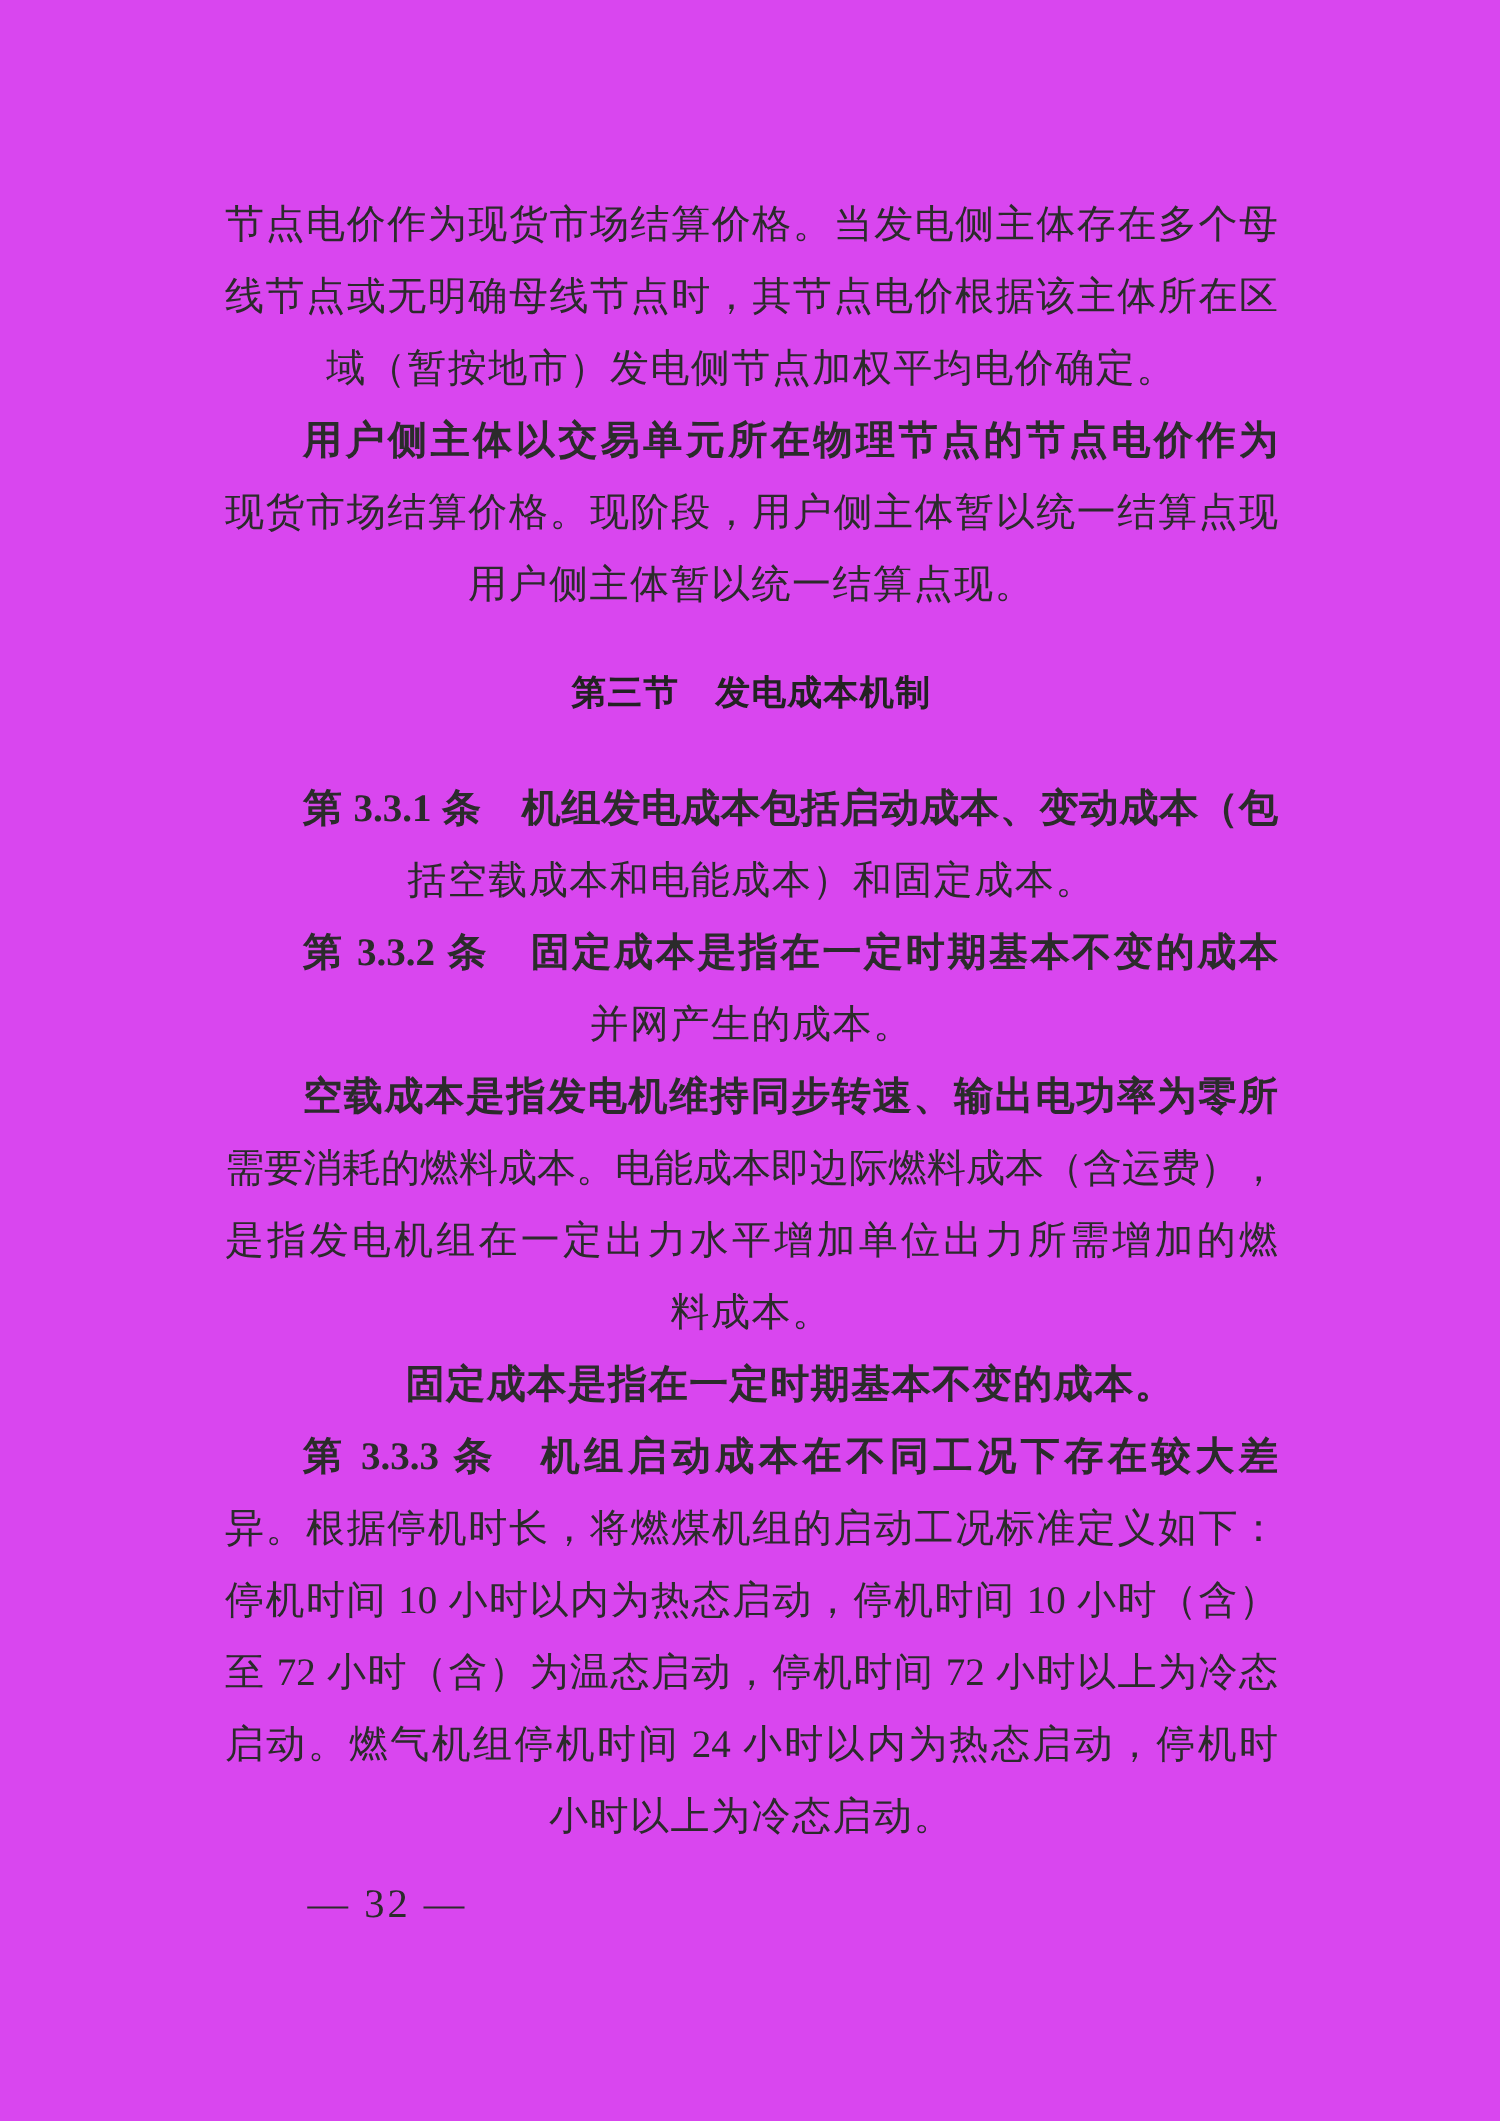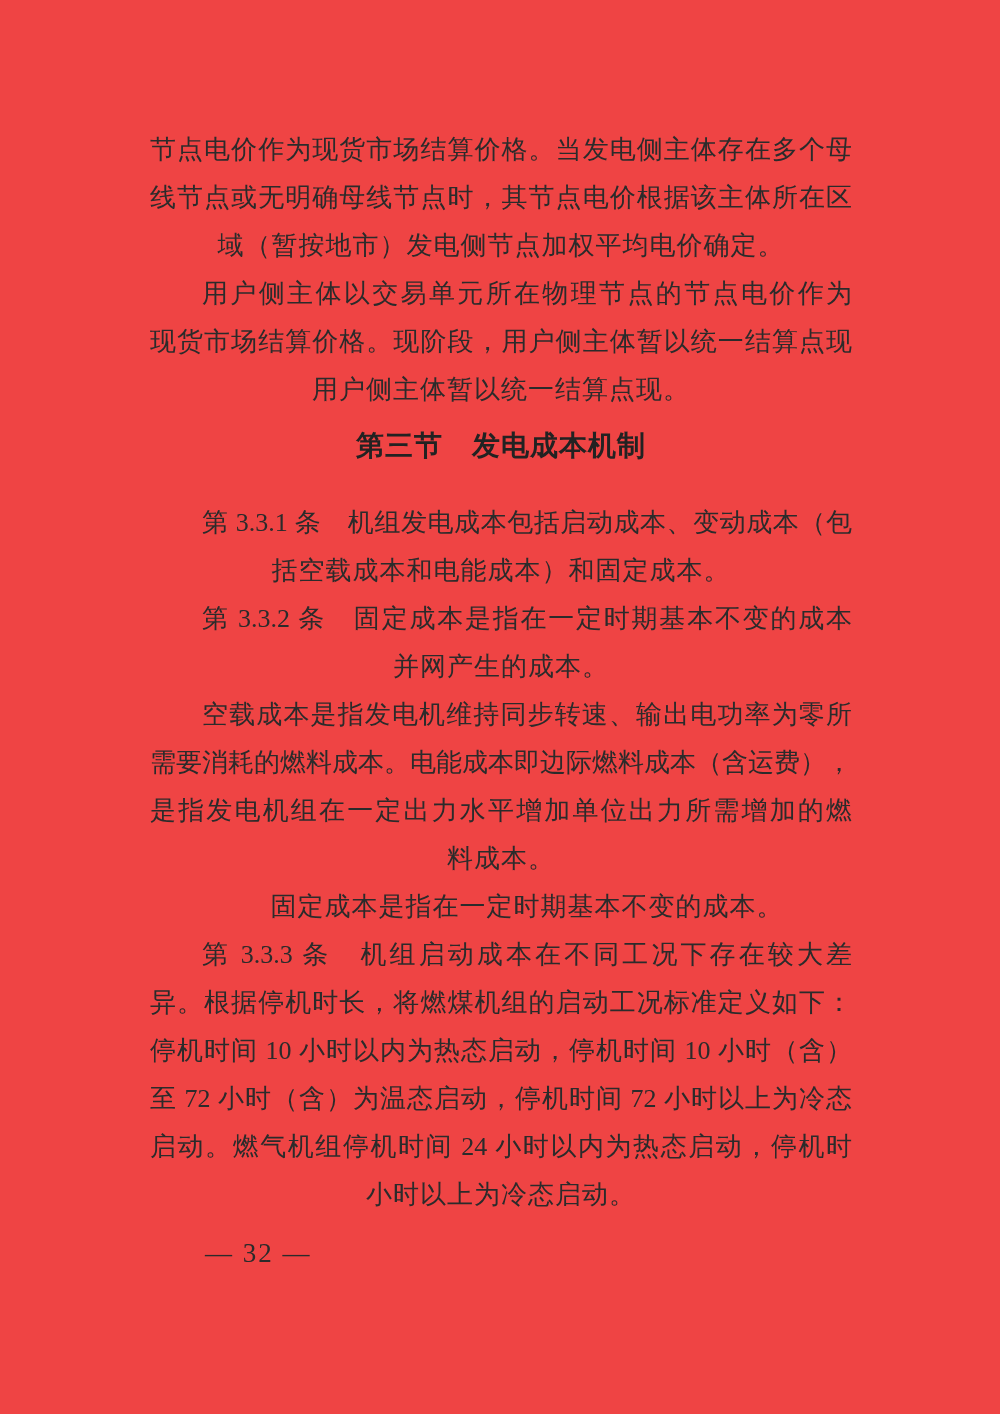--- a/index.html
+++ b/index.html
@@ -6,21 +6,21 @@
 
   html, body {
     background: #e8e8e8;
     font-family: "Liberation Serif", "DejaVu Serif", serif;
   }
 
   .page {
     position: relative;
     width: 1000px;
     height: 1414px;
-    background: #ef4444;
+    background: #d946ef;
     color: #2b2b2b;
     overflow: hidden;
   }
 
   .content {
     position: absolute;
     top: 0;
     left: 150px;
     width: 702px;
     padding-top: 126px;
@@ -44,29 +44,30 @@
 
   
   .end {
     text-align: center;
     letter-spacing: 1px;
   }
 
   
   .indent {
     text-indent: 2em;
+    font-weight: bold;
   }
 
   .heading {
-    font-size: 28px;
+    font-size: 23px;
     font-weight: bold;
     line-height: 48px;
     height: 48px;
     text-align: center;
-    margin-top: 8px;
+    margin-top: 24px;
     margin-bottom: 29px;
     color: #222;
     letter-spacing: 1px;
   }
 
   .page-number {
     margin-top: 10px;
     padding-left: 55px;
     font-size: 27px;
     line-height: 48px;

